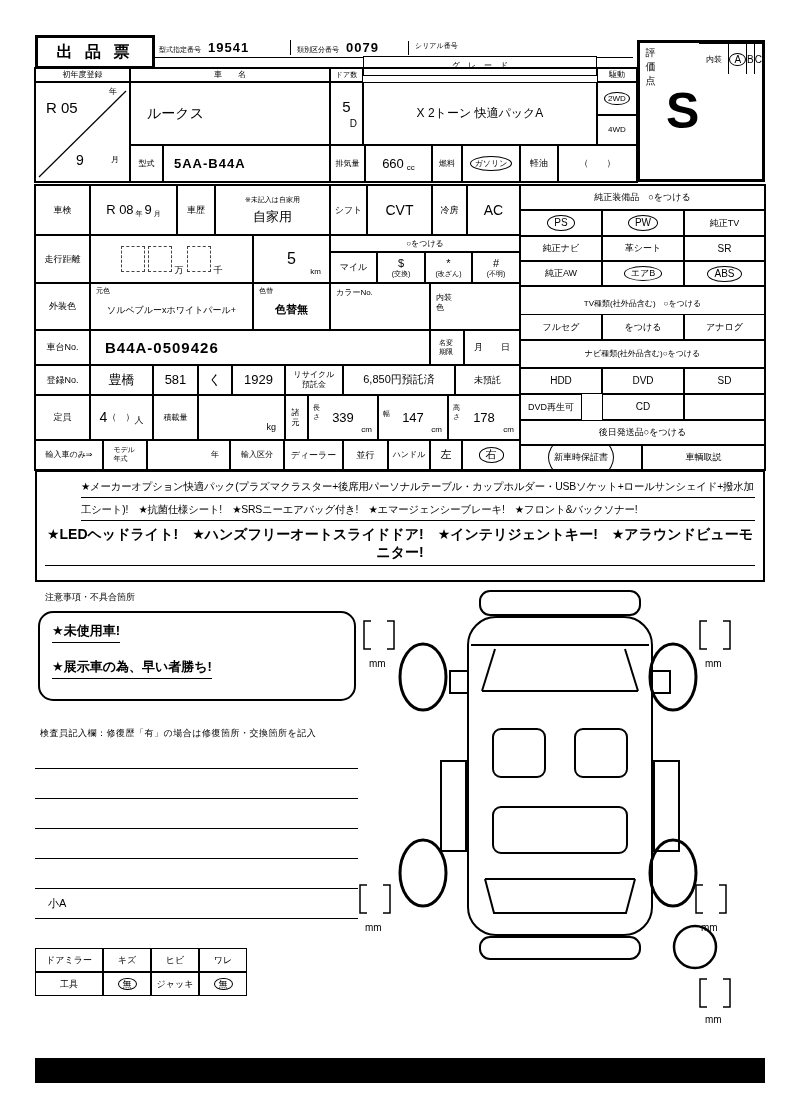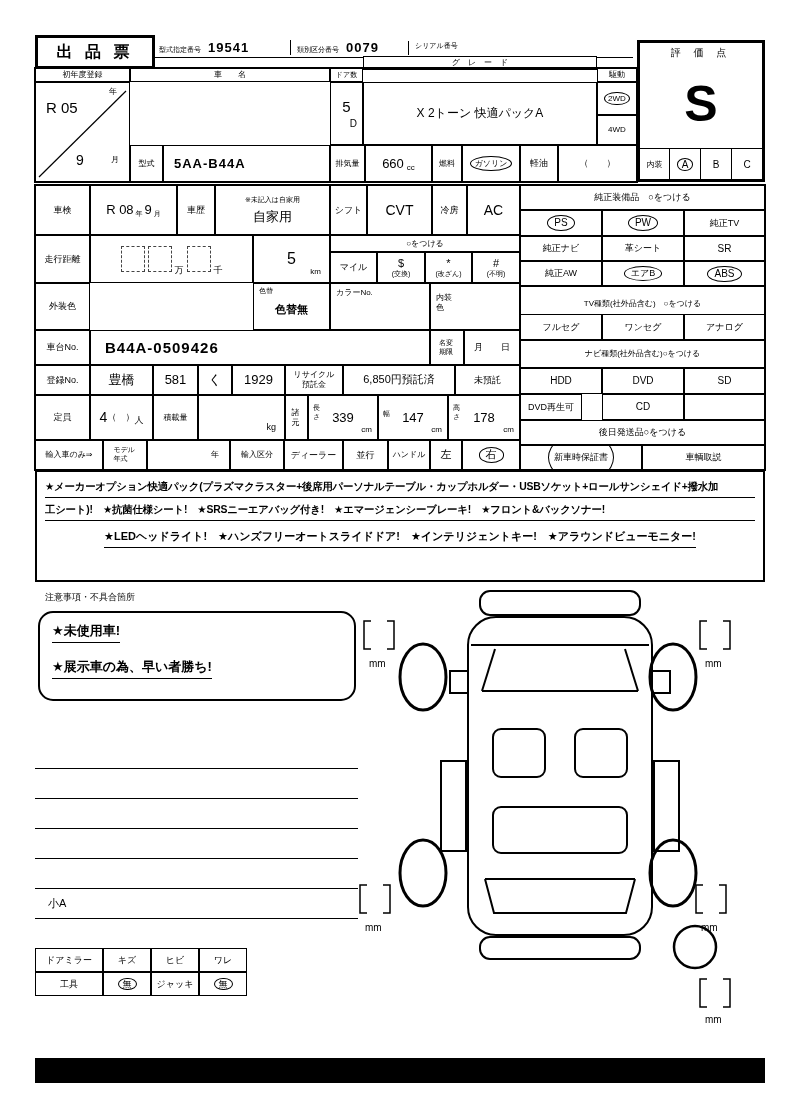--- a/index.html
+++ b/index.html
@@ -9,21 +9,21 @@
   .c { position:absolute; border:1px solid #000; background:#fff; display:flex; align-items:center; justify-content:center; overflow:hidden; line-height:1.2; }
   .col { flex-direction:column; }
   .left { justify-content:flex-start; }
   .f7{font-size:7px}.f8{font-size:8px}.f9{font-size:9px}.f10{font-size:10px}.f11{font-size:11px}
   .f12{font-size:12px}.f13{font-size:13px}.f14{font-size:14px}.f15{font-size:15px}.f16{font-size:16px}
   .b{font-weight:bold}
   .ell { border:1.5px solid #000; border-radius:50%; padding:1px 6px; display:inline-block; }
   .vtx { word-break:break-all; line-height:1.25; display:inline-block; }
   .hl { position:absolute; border-top:1.5px solid #000; }
   .ov { position:absolute; border:2px solid #000; background:transparent; pointer-events:none; }
-  .sline { font-weight:bold; font-size:10.4px; letter-spacing:-0.2px; white-space:nowrap; border-bottom:1.5px solid #000; padding:5px 0 3px; overflow:hidden; }
+  .sline { font-weight:normal; font-size:10.4px; letter-spacing:-0.2px; white-space:nowrap; border-bottom:1.5px solid #000; padding:5px 0 3px; overflow:hidden;margin-left:36px; }
   .dash { border:1px dashed #444; width:24px; height:26px; }
   .mmtext { font-size:10px; fill:#000; }
 </style>
 </head>
 <body>
 
 <div class="sheet">
 
   <div class="c b" style="left:35px;top:35px;width:120px;height:34px;border-width:3px;font-size:16px;letter-spacing:4px">出 品 票</div>
 
@@ -34,48 +34,49 @@
     </div>
     <div style="display:flex;align-items:baseline;width:118px;border-left:1px solid #000;padding-left:6px">
       <span class="f7">類別区分番号</span>
       <span class="f13 b" style="margin-left:7px;letter-spacing:1px">0079</span>
     </div>
     <div style="display:flex;align-items:baseline;width:120px;border-left:1px solid #000;padding-left:6px;height:14px">
       <span class="f7">シリアル番号</span>
     </div>
   </div>
 
-  <div style="position:absolute;left:637px;top:40px;width:128px;height:142px;border:3px solid #000;display:flex;flex-direction:column;background:#fff">
+  <div style="position:absolute;left:637px;top:40px;width:128px;height:142px;border:3px solid #000;display:flex;flex-direction:row;background:#fff">
     <div class="f10" style="text-align:center;padding-top:3px;letter-spacing:5px">評 価 点</div>
     <div class="b" style="flex:1;display:flex;align-items:center;justify-content:center;font-size:50px">S</div>
     <div style="height:31px;border-top:1.5px solid #000;display:flex;align-items:stretch">
       <div class="f8" style="width:30px;border-right:1px solid #000;display:flex;align-items:center;justify-content:center">内装</div>
       <div style="flex:1;border-right:1px solid #000;display:flex;align-items:center;justify-content:center">
         <span class="ell f10" style="padding:0 4px">A</span>
       </div>
       <div class="f10" style="flex:1;border-right:1px solid #000;display:flex;align-items:center;justify-content:center">B</div>
       <div class="f10" style="flex:1;display:flex;align-items:center;justify-content:center">C</div>
     </div>
   </div>
 
   <div class="c f8" style="left:35px;top:68px;width:95px;height:14px">初年度登録</div>
   <div class="c f8" style="left:130px;top:68px;width:200px;height:14px">車　　名</div>
   <div class="c f7" style="left:330px;top:68px;width:33px;height:14px">ドア数</div>
-  <div class="c f8" style="left:363px;top:56px;width:234px;height:14px">グ　レ　ー　ド</div>
+  <div class="c f8" style="left:363px;top:56px;width:234px;height:20px">グ　レ　ー　ド</div>
   <div class="c f8" style="left:597px;top:68px;width:40px;height:14px">駆動</div>
 
   <div class="c" style="left:35px;top:82px;width:95px;height:100px">
     <svg width="93" height="98" style="position:absolute;left:0;top:0">
       <line x1="3" y1="94" x2="90" y2="8" stroke="#000" stroke-width="1.2"></line>
     </svg>
     <span class="f8" style="position:absolute;top:4px;right:12px">年</span>
     <span class="f15" style="position:absolute;top:16px;left:10px">R 05</span>
     <span class="f14" style="position:absolute;bottom:12px;left:40px">9</span>
     <span class="f8" style="position:absolute;bottom:16px;right:10px">月</span>
   </div>
+  <div class="c f14 left" style="left:130px;top:82px;width:200px;height:63px;padding-left:16px">ルークス</div>
   <div class="c col" style="left:330px;top:82px;width:33px;height:63px">
     <span class="f15">5</span>
     <span class="f10" style="align-self:flex-end;margin:2px 5px 0 0">D</span>
   </div>
   <div class="c f12" style="left:363px;top:82px;width:234px;height:63px">X 2トーン 快適パックA</div>
   <div class="c" style="left:597px;top:82px;width:40px;height:33px">
     <span class="ell f8" style="padding:1px 3px">2WD</span>
   </div>
   <div class="c f8" style="left:597px;top:115px;width:40px;height:30px">4WD</div>
 
@@ -132,20 +133,24 @@
   <div class="c col" style="left:425px;top:252px;width:47px;height:31px">
     <span class="f11">*</span>
     <span class="f7">(改ざん)</span>
   </div>
   <div class="c col" style="left:472px;top:252px;width:48px;height:31px">
     <span class="f11">#</span>
     <span class="f7">(不明)</span>
   </div>
 
   <div class="c f9" style="left:35px;top:283px;width:55px;height:47px">外装色</div>
+  <div class="c" style="left:90px;top:283px;width:163px;height:47px">
+    <span class="f7" style="position:absolute;top:3px;left:5px">元色</span>
+    <span class="f9" style="padding-top:8px">ソルベブルーxホワイトパール+</span>
+  </div>
   <div class="c" style="left:253px;top:283px;width:77px;height:47px">
     <span class="f7" style="position:absolute;top:3px;left:5px">色替</span>
     <span class="f11 b" style="padding-top:6px">色替無</span>
   </div>
   <div class="c" style="left:330px;top:283px;width:100px;height:47px">
     <span class="f8" style="position:absolute;top:4px;left:5px">カラーNo.</span>
   </div>
   <div class="c" style="left:430px;top:283px;width:90px;height:47px">
     <span class="f8 vtx" style="position:absolute;top:9px;left:5px;width:18px">内装色</span>
   </div>
@@ -225,53 +230,54 @@
   <div class="c f10" style="left:684px;top:236px;width:81px;height:25px">SR</div>
   <div class="c f9" style="left:520px;top:261px;width:82px;height:25px">純正AW</div>
   <div class="c" style="left:602px;top:261px;width:82px;height:25px">
     <span class="ell f9">エアB</span>
   </div>
   <div class="c" style="left:684px;top:261px;width:81px;height:25px">
     <span class="ell f10">ABS</span>
   </div>
   <div class="c f8" style="left:520px;top:286px;width:245px;height:36px">TV種類(社外品含む)　○をつける</div>
   <div class="c f9" style="left:520px;top:314px;width:82px;height:26px">フルセグ</div>
-  <div class="c f9" style="left:602px;top:314px;width:82px;height:26px">ワンセグ</div>
+  <div class="c f9" style="left:602px;top:314px;width:82px;height:26px">をつける</div>
   <div class="c f9" style="left:684px;top:314px;width:81px;height:26px">アナログ</div>
   <div class="c f8" style="left:520px;top:340px;width:245px;height:28px">ナビ種類(社外品含む)○をつける</div>
   <div class="c f10" style="left:520px;top:368px;width:82px;height:26px">HDD</div>
   <div class="c f10" style="left:602px;top:368px;width:82px;height:26px">DVD</div>
   <div class="c f10" style="left:684px;top:368px;width:81px;height:26px">SD</div>
   <div class="c f9" style="left:520px;top:394px;width:62px;height:26px">DVD再生可</div>
   <div class="c f10" style="left:602px;top:394px;width:82px;height:26px">CD</div>
   <div class="c" style="left:684px;top:394px;width:81px;height:26px"></div>
   <div class="c f9" style="left:520px;top:420px;width:245px;height:25px">後日発送品○をつける</div>
   <div class="c" style="left:520px;top:445px;width:122px;height:25px">
     <span class="ell f9" style="padding:18px 5px">新車時保証書</span>
   </div>
   <div class="c f9" style="left:642px;top:445px;width:123px;height:25px">車輌取説</div>
   <div class="ov" style="left:34px;top:184px;width:732px;height:287px"></div>
 
   <div style="position:absolute;left:35px;top:470px;width:730px;height:112px;border:2px solid #000;background:#fff;padding:3px 8px 0">
     <div class="sline">★メーカーオプション快適パック(プラズマクラスター+後席用パーソナルテーブル・カップホルダー・USBソケット+ロールサンシェイド+撥水加</div>
     <div class="sline" style="text-align:left">工シート)!　★抗菌仕様シート!　★SRSニーエアバッグ付き!　★エマージェンシーブレーキ!　★フロント&amp;バックソナー!</div>
     <div style="text-align:center;margin-top:5px">
-      <span class="b" style="font-size:11px;display:inline-block;border-bottom:1.5px solid #000;padding-bottom:3px">★LEDヘッドライト!　★ハンズフリーオートスライドドア!　★インテリジェントキー!　★アラウンドビューモニター!</span>
+      <span class="b" style="font-size:14px;display:inline-block;border-bottom:1.5px solid #000;padding-bottom:3px">★LEDヘッドライト!　★ハンズフリーオートスライドドア!　★インテリジェントキー!　★アラウンドビューモニター!</span>
     </div>
   </div>
 
   <div class="f9" style="position:absolute;left:45px;top:591px">注意事項・不具合箇所</div>
   <div style="position:absolute;left:38px;top:611px;width:318px;height:90px;border:2px solid #000;border-radius:15px;padding:8px 12px;background:#fff">
     <div>
       <span class="b f13" style="display:inline-block;border-bottom:1.5px solid #000;padding-bottom:2px">★未使用車!</span>
     </div>
     <div style="margin-top:14px">
       <span class="b f13" style="display:inline-block;border-bottom:1.5px solid #000;padding-bottom:2px">★展示車の為、早い者勝ち!</span>
     </div>
   </div>
+  <div class="f9" style="position:absolute;left:40px;top:727px;letter-spacing:0.5px">検査員記入欄：修復歴「有」の場合は修復箇所・交換箇所を記入</div>
   <div class="hl" style="left:35px;top:768px;width:323px"></div>
   <div class="hl" style="left:35px;top:798px;width:323px"></div>
   <div class="hl" style="left:35px;top:828px;width:323px"></div>
   <div class="hl" style="left:35px;top:858px;width:323px"></div>
   <div class="hl" style="left:35px;top:888px;width:323px"></div>
   <div class="f11" style="position:absolute;left:48px;top:896px">小A</div>
   <div class="hl" style="left:35px;top:918px;width:323px"></div>
 
   <svg style="position:absolute;left:355px;top:585px" width="410" height="440" viewBox="0 0 410 440">
     <g stroke="#000" fill="none" stroke-width="2">

